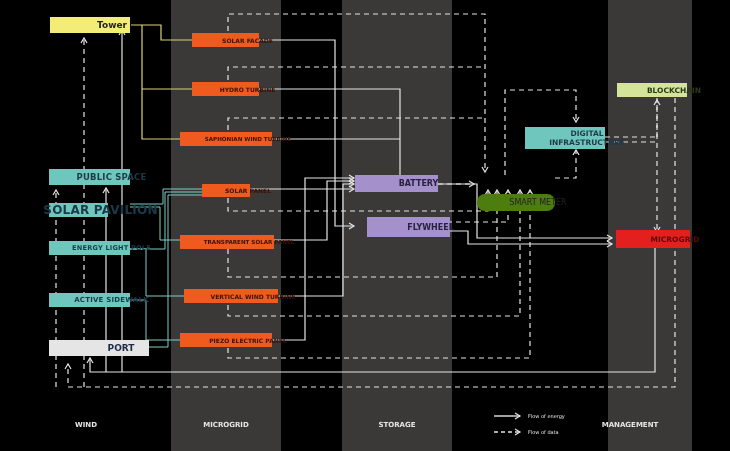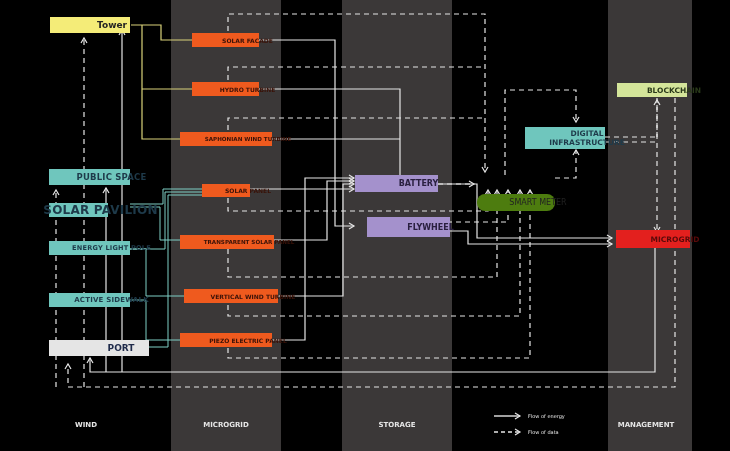--- a/index.html
+++ b/index.html
@@ -107,16 +107,16 @@
 <div class="node" style="left:525px;top:127px;width:80px;height:22px;background:#6fc6bd;color:#1e3a4a;font-size:7.5px;font-weight:bold;flex-direction:column;line-height:9px;">
   <span>DIGITAL</span>
   <span>INFRASTRUCTURE</span>
 </div>
 <div class="node" style="left:617px;top:83px;width:70px;height:14px;background:#d4e59a;color:#2a3a1a;font-size:7.5px;font-weight:bold;">BLOCKCHAIN</div>
 <div class="node" style="left:616px;top:230px;width:74px;height:18px;background:#e3201e;color:#5a0a0a;font-size:7.5px;font-weight:bold;">MICROGRID</div>
 
 <div class="col-label" style="left:56px;width:60px;">WIND</div>
 <div class="col-label" style="left:171px;width:110px;">MICROGRID</div>
 <div class="col-label" style="left:342px;width:110px;">STORAGE</div>
-<div class="col-label" style="left:604px;width:84px;">MANAGEMENT</div>
+<div class="col-label" style="left:588px;width:84px;">MANAGEMENT</div>
 
 <div class="legend-text" style="left:528px;top:413px;">Flow of energy</div>
 <div class="legend-text" style="left:528px;top:429px;">Flow of data</div>
 
 </body></html>

